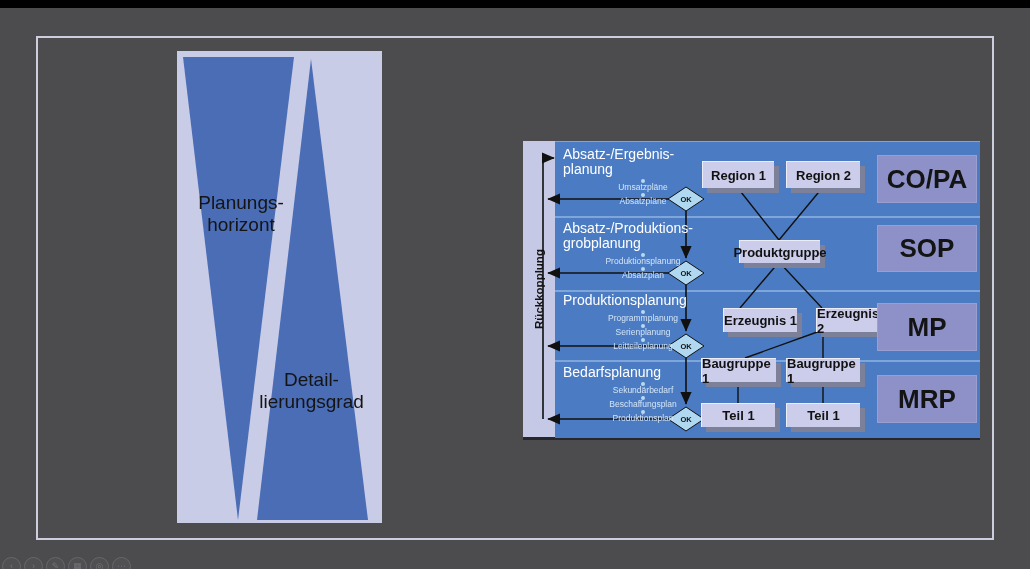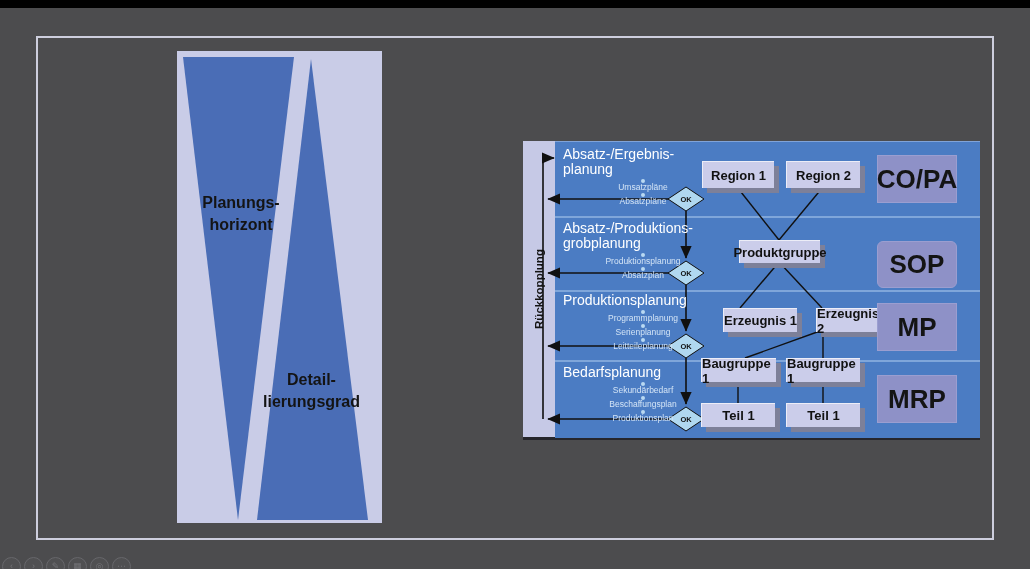--- a/index.html
+++ b/index.html
@@ -13,21 +13,21 @@
     position:absolute;left:36px;top:36px;width:954px;height:500px;
     border:2px solid #cdced e0;border:2px solid #cdcedd;
   }
   
   #funnel-panel{
     position:absolute;left:177px;top:51px;width:205px;height:472px;
     background:#c9cce7;
   }
   #funnel-svg{position:absolute;left:0;top:0;}
   .funnel-label{
-    position:absolute;color:#141414;font-weight:bold;font-size:16px;
+    position:absolute;color:#141414;font-weight:normal;font-size:19px;
     line-height:22px;text-align:center;white-space:pre-line;letter-spacing:0px;
   }
   #label-planungshorizont{left:8px;top:141px;width:112px;}
   #label-detaillierungsgrad{left:72px;top:318px;width:125px;}
   
   #flowchart{
     position:absolute;left:523px;top:141px;width:457px;height:296px;
     border-bottom:3px solid #26262c;
   }
   #feedback-bar{
@@ -67,26 +67,26 @@
   #node-region1{left:179px;top:20px;width:71px;height:26px;}
   #node-region2{left:263px;top:20px;width:73px;height:26px;}
   #node-produktgruppe{left:216px;top:99px;width:80px;height:22px;}
   #node-erzeugnis1{left:180px;top:167px;width:73px;height:23px;margin-left:20px;}
   #node-erzeugnis2{left:257px;top:167px;width:72px;height:23px;margin-left:36px;}
   #node-baugruppe1a{left:178px;top:217px;width:74px;height:23px;}
   #node-baugruppe1b{left:263px;top:217px;width:73px;height:23px;}
   #node-teil1a{left:178px;top:262px;width:73px;height:23px;}
   #node-teil1b{left:263px;top:262px;width:73px;height:23px;}
   .system-box{
-    position:absolute;left:354px;width:80px;height:48px;
+    position:absolute;left:354px;width:100px;height:48px;
     background:#8e91c7;border:1px solid #9b9ed0;box-sizing:border-box;
     display:flex;align-items:center;justify-content:center;
     font-weight:bold;font-size:26px;color:#141414;
   }
-  #system-copa{top:14px;} #system-sop{top:100px;height:47px;border-radius:6px;} #system-mp{top:162px;} #system-mrp{top:234px;}
+  #system-copa{top:14px;} #system-sop{top:84px;height:47px;} #system-mp{top:162px;} #system-mrp{top:234px;}
   
   #slideshow-toolbar{position:absolute;left:2px;top:557px;display:flex;gap:3px;}
   .toolbar-icon{
     width:17px;height:17px;border-radius:50%;border:1px solid #67676b;
     color:#737377;font-size:9px;line-height:17px;text-align:center;
     background:rgba(90,90,94,0.25);
   }
 </style>
 </head>
 <body>

